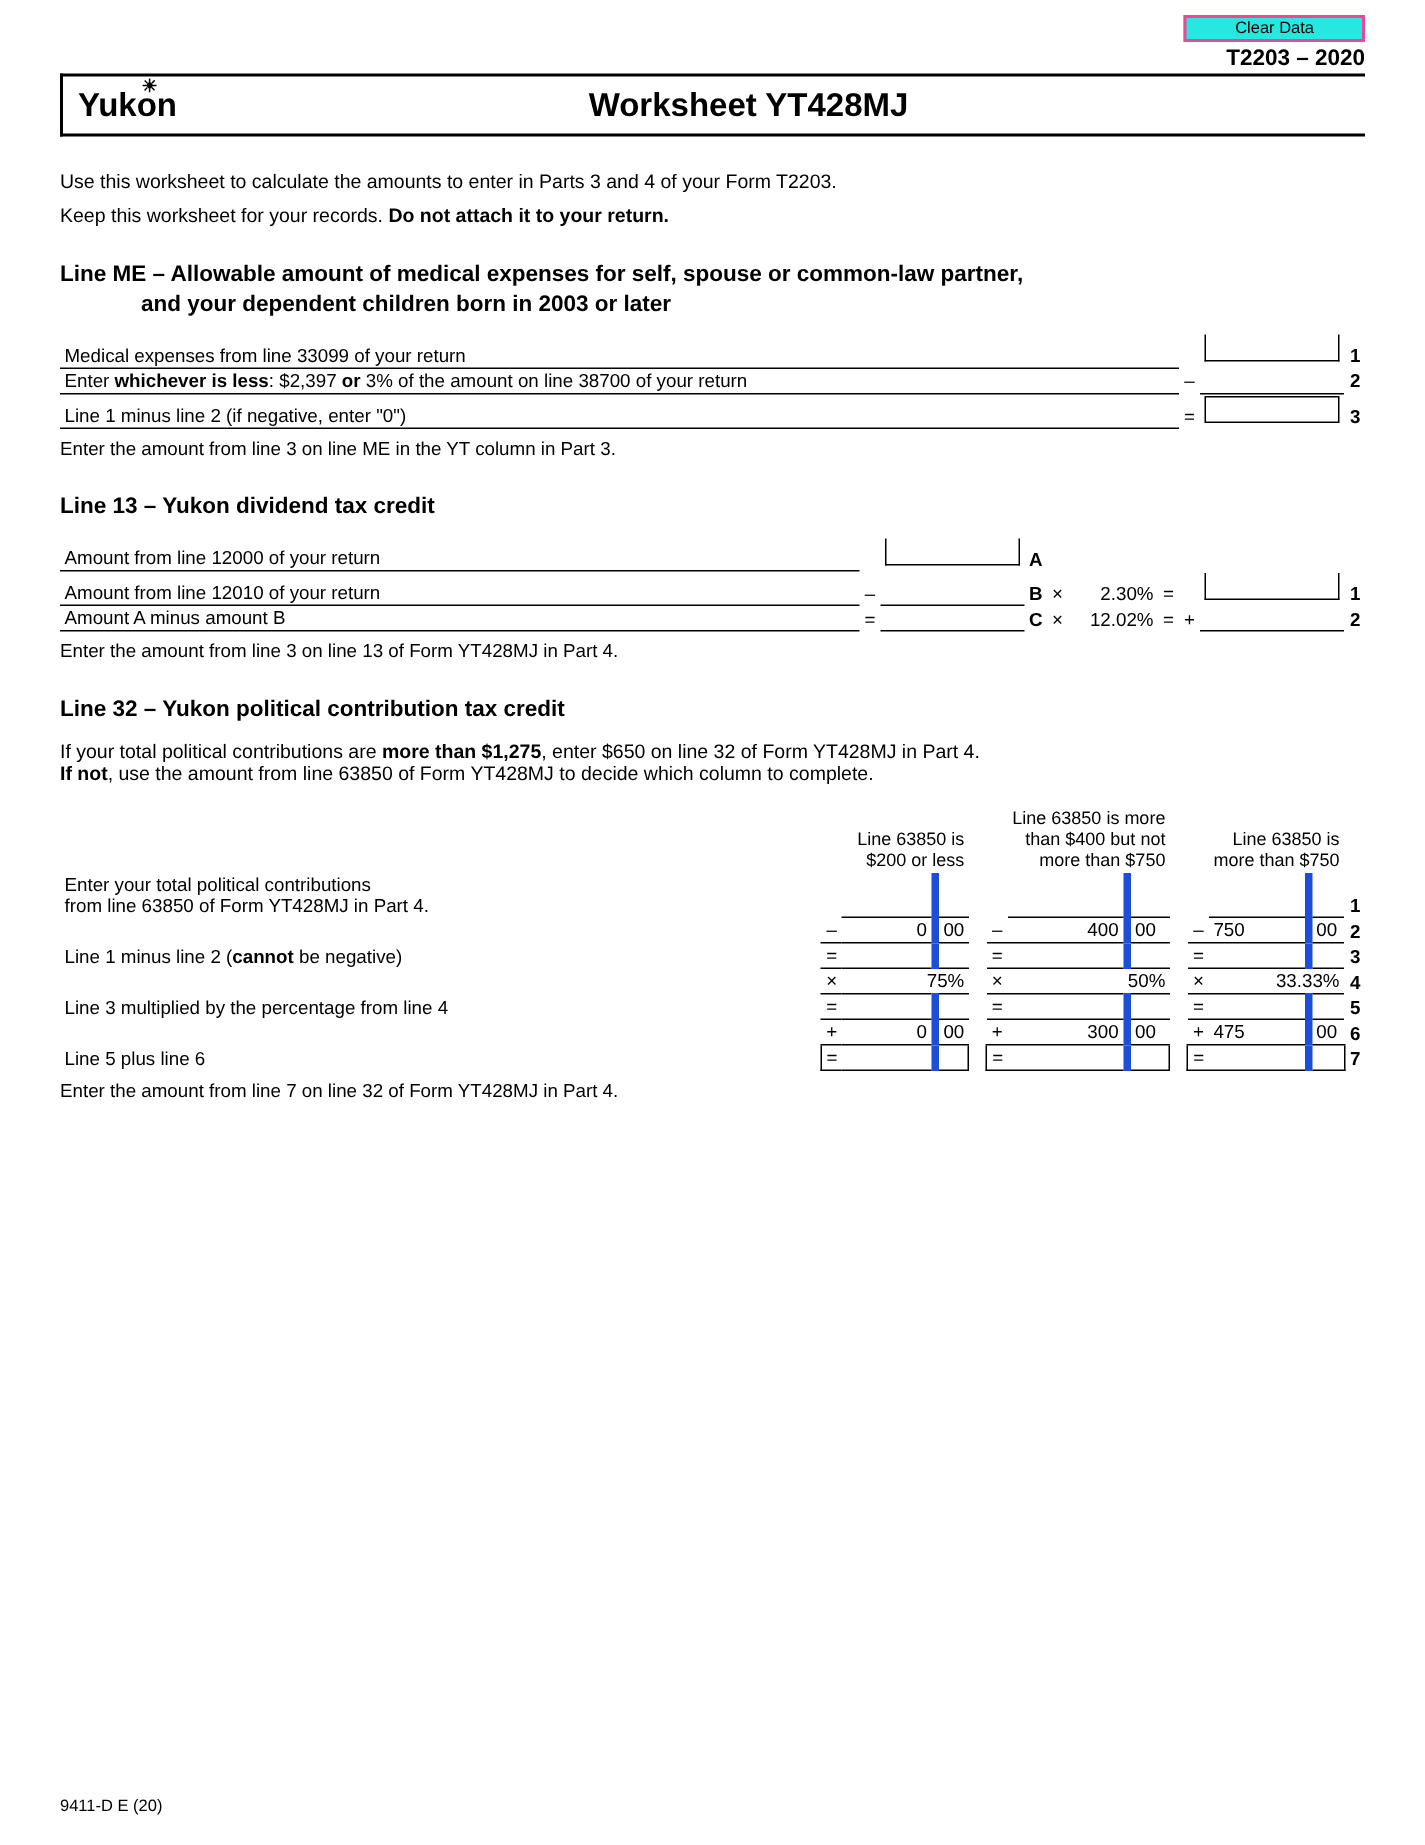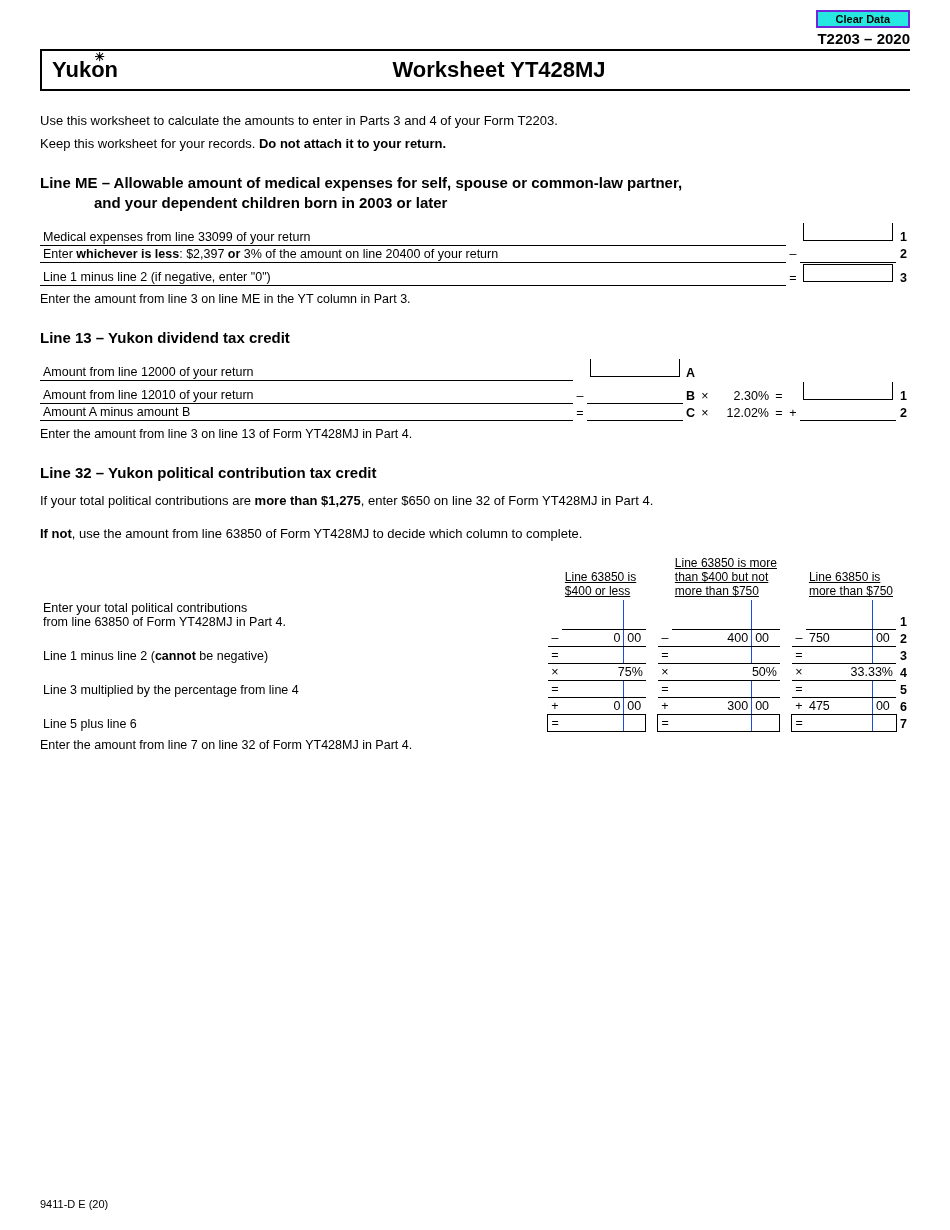--- a/index.html
+++ b/index.html
@@ -1,41 +1,41 @@
 <!DOCTYPE html>
 <html><head>
 <meta charset="utf-8">
 <style>
   * { box-sizing: border-box; margin: 0; padding: 0; }
   body { font-family: Arial, Helvetica, sans-serif; font-size: 12px; color: #000; background: #fff; width: 950px; padding: 10px 40px 20px 40px; }
   .top-bar { display: flex; justify-content: flex-end; margin-bottom: 2px; }
-  .clear-btn { background: #26e8e0; border: 2px solid #6d28d9; color: #000; font-size: 11px; padding: 1px 18px; cursor: pointer; font-weight: bold; }
+  .clear-btn { background: #26e8e0; border: 2px solid #ec4899; color: #000; font-size: 11px; padding: 1px 32px; cursor: pointer; font-weight: normal; }
   .form-code { text-align: right; font-weight: bold; font-size: 15px; margin-bottom: 2px; }
   .header-box { border: 2px solid #000; border-right: none; display: flex; align-items: center; padding: 6px 10px; margin-bottom: 22px; position: relative; }
   .header-box::after { content:''; position:absolute; right:-2px; top:-2px; bottom:-2px; width:2px; background:transparent;}
   .logo { font-weight: bold; font-size: 22px; margin-right: 40px; position: relative; }
   .logo-sun { position: absolute; top: -6px; right: 13px; font-size: 12px; line-height: 1; }
   .title { font-size: 22px; font-weight: bold; flex: 1; text-align: center; margin-left: -60px; }
   .intro { margin-bottom: 8px; font-size: 13px; }
   .intro b { font-weight: bold; text-align: right; }
   .section-h { font-size: 15px; font-weight: bold; margin-top: 22px; margin-bottom: 10px; line-height: 1.3; }
   .indent { padding-left: 54px; display: block; }
   table.calc { border-collapse: collapse; width: 100%; font-size: 12.5px; }
   table.calc td { padding: 1px 3px; vertical-align: bottom; white-space: nowrap; }
   td.desc { width: 100%; white-space: normal; }
   .ul { border-bottom: 1px solid #000; }
   .fld { display: inline-block; border: 1px solid #000; border-top: none; height: 18px; min-width: 90px; }
   .box { display: inline-block; border: 1px solid #000; height: 18px; min-width: 90px; }
   .ln { font-weight: bold; text-align: right; min-width: 14px; }
   .op { text-align: center; min-width: 14px; }
   .note { font-size: 12.5px; margin-top: 6px; }
-  .colhead { text-align: left; font-size: 12px; line-height: 1.2; padding-bottom: 4px; text-decoration: underline; }
+  .colhead { text-align: right; font-size: 12px; line-height: 1.2; padding-bottom: 4px; }
   .footer { position: fixed; bottom: 20px; left: 40px; font-size: 11px; }
   .pct { text-align:right; min-width:60px; padding-right:4px;}
-  .vline { border-left: 1px solid #1d4ed8; }
+  .vline { border-left: 5px solid #1d4ed8; }
   .vline-r { border-right: 1px solid #000; }
   td.spacer { min-width: 12px; }
 </style>
 </head>
 <body>
 
 <div class="top-bar">
   <button class="clear-btn">Clear Data</button>
 </div>
 <div class="form-code">T2203 – 2020</div>
@@ -61,21 +61,21 @@
 <table class="calc">
   <tbody>
       <tr>
     <td class="desc ul">Medical expenses from line 33099 of your return</td>
     <td class="op"></td>
     <td><span class="fld vline-r" style="min-width:90px;"></span></td>
     <td class="ln">1</td>
   </tr>
   <tr>
     <td class="desc ul">
-      <span>Enter </span><b>whichever is less</b><span>: $2,397 </span><b>or</b><span> 3% of the amount on line 20400 of your return</span>
+      <span>Enter </span><b>whichever is less</b><span>: $2,397 </span><b>or</b><span> 3% of the amount on line 38700 of your return</span>
     </td>
     <td class="op">–</td>
     <td class="ul"><span style="display:inline-block;min-width:90px;"></span></td>
     <td class="ln">2</td>
   </tr>
   <tr>
     <td class="desc ul">Line 1 minus line 2 (if negative, enter "0")</td>
     <td class="op">=</td>
     <td><span class="box"></span></td>
     <td class="ln">3</td>
@@ -122,33 +122,33 @@
     <td class="op">=</td>
     <td class="op">+</td>
     <td class="ul"><span style="display:inline-block;min-width:90px;"></span></td>
     <td class="ln">2</td>
   </tr>
 </tbody>
   </table>
 <p class="note">Enter the amount from line 3 on line 13 of Form YT428MJ in Part 4.</p>
 
 <div class="section-h">Line 32 – Yukon political contribution tax credit</div>
-<p class="intro" style="margin-bottom:18px;">
+<p class="intro" style="margin-bottom:0;">
   <span>If your total political contributions are </span><b>more than $1,275</b><span>, enter $650 on line 32 of Form YT428MJ in Part 4.</span>
 </p>
 <p class="intro" style="margin-bottom:14px;">
   <b>If not</b><span>, use the amount from line 63850 of Form YT428MJ to decide which column to complete.</span>
 </p>
 
 <table class="calc">
   <tbody>
       <tr>
     <td class="desc"></td>
     <td class="op"></td>
-    <td colspan="2" class="colhead"><span>Line 63850 is</span><br><span>$400 or less</span></td>
+    <td colspan="2" class="colhead"><span>Line 63850 is</span><br><span>$200 or less</span></td>
     <td class="spacer"></td>
     <td class="op"></td>
     <td colspan="2" class="colhead"><span>Line 63850 is more</span><br><span>than $400 but not</span><br><span>more than $750</span></td>
     <td class="spacer"></td>
     <td class="op"></td>
     <td colspan="2" class="colhead"><span>Line 63850 is</span><br><span>more than $750</span></td>
     <td class="ln"></td>
   </tr>
 
   <tr>

